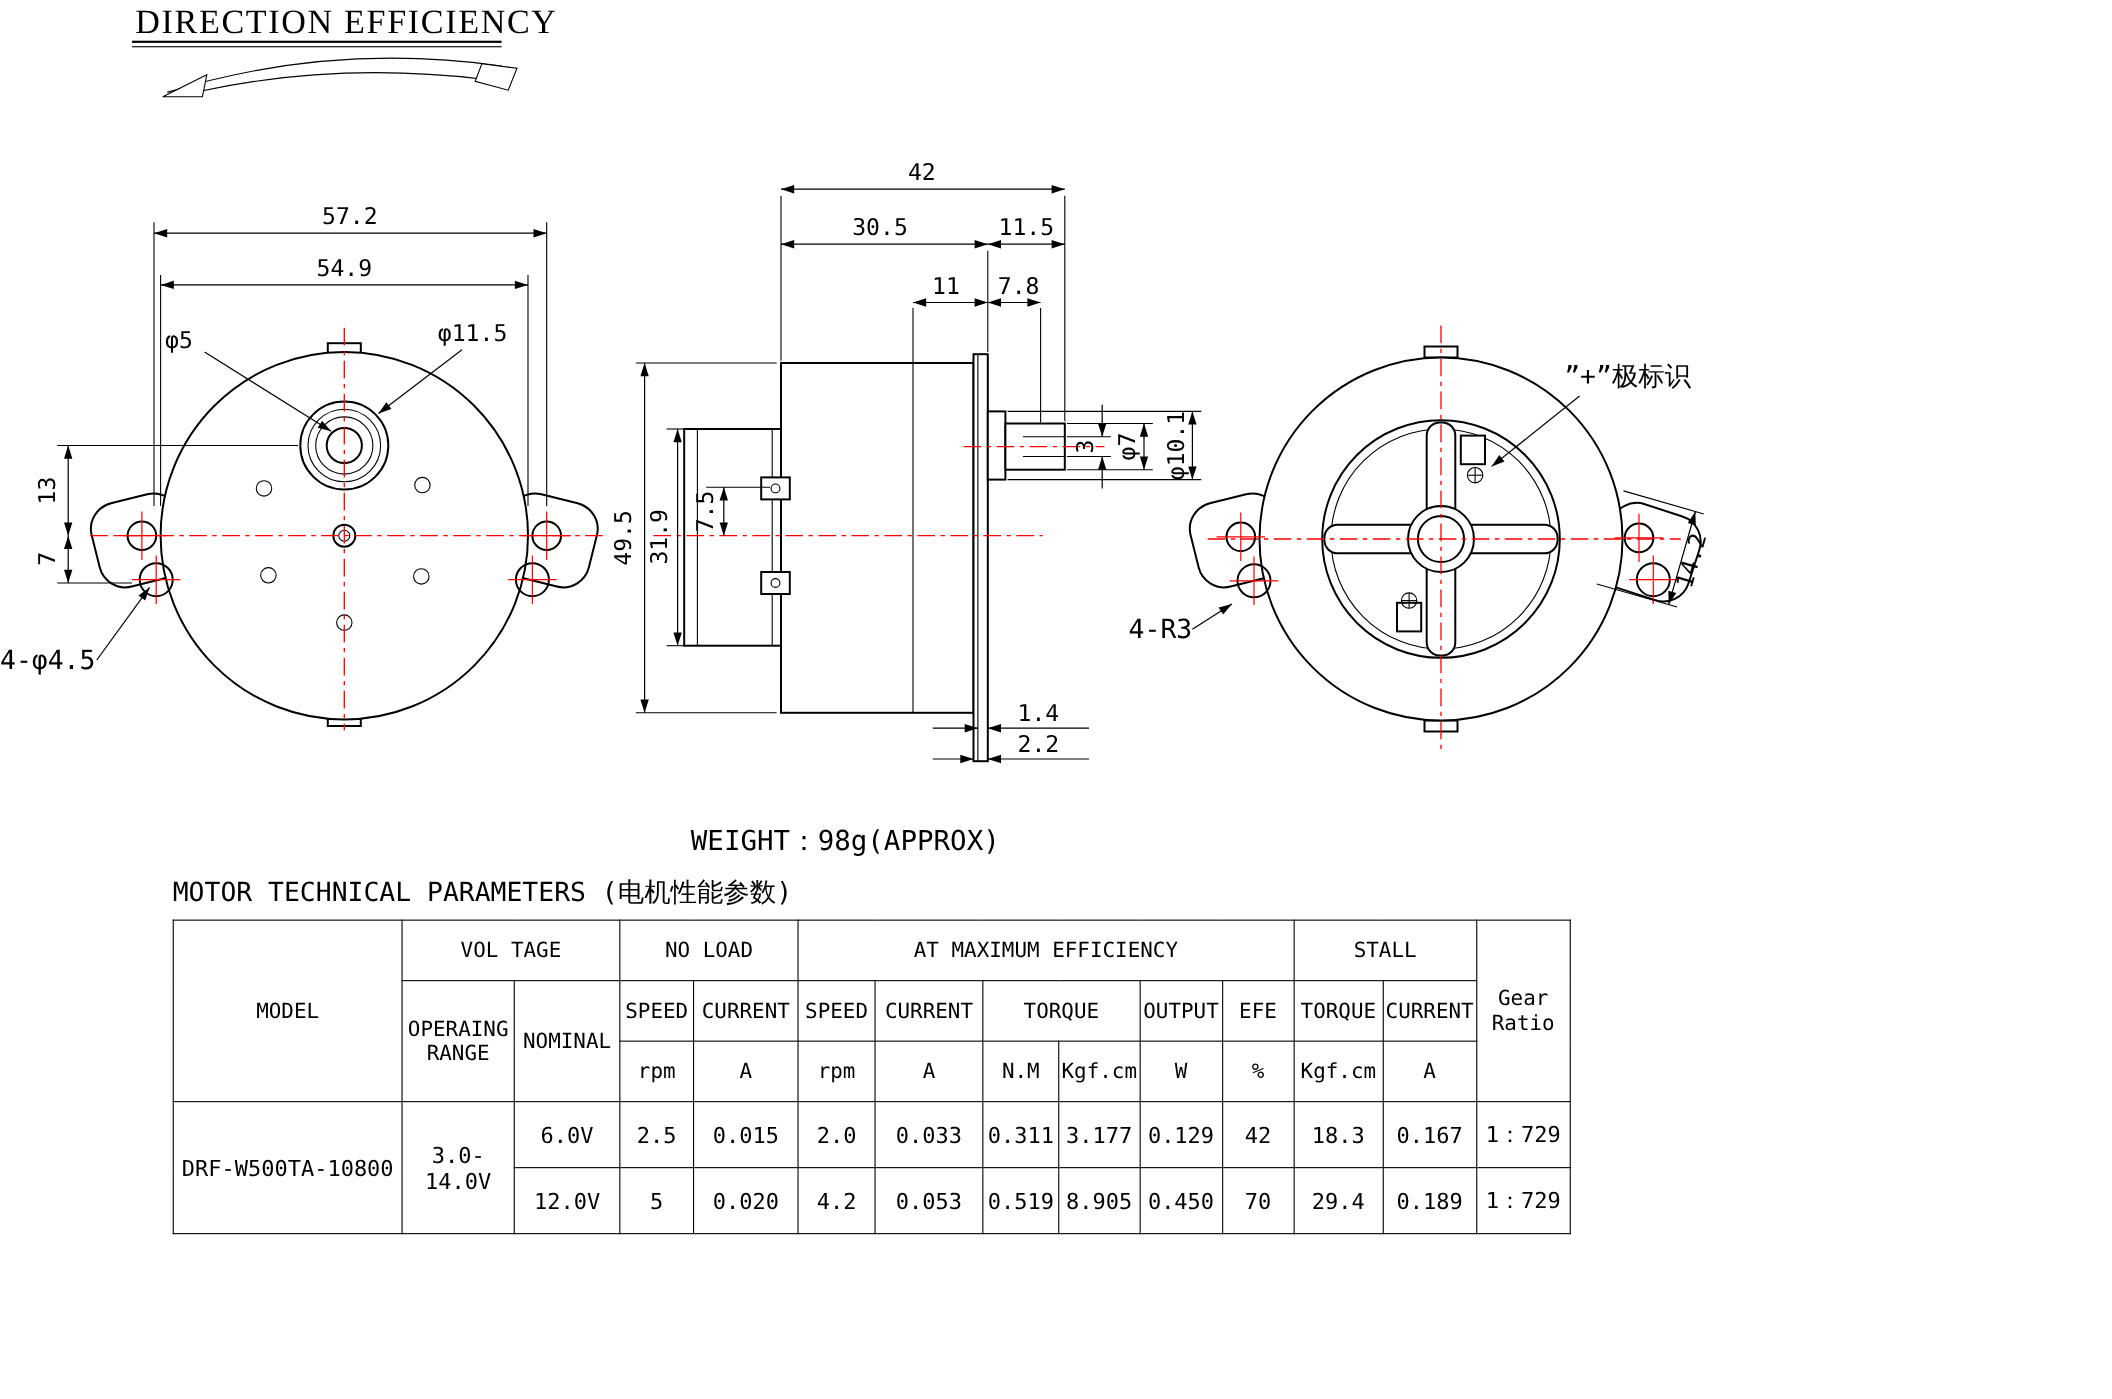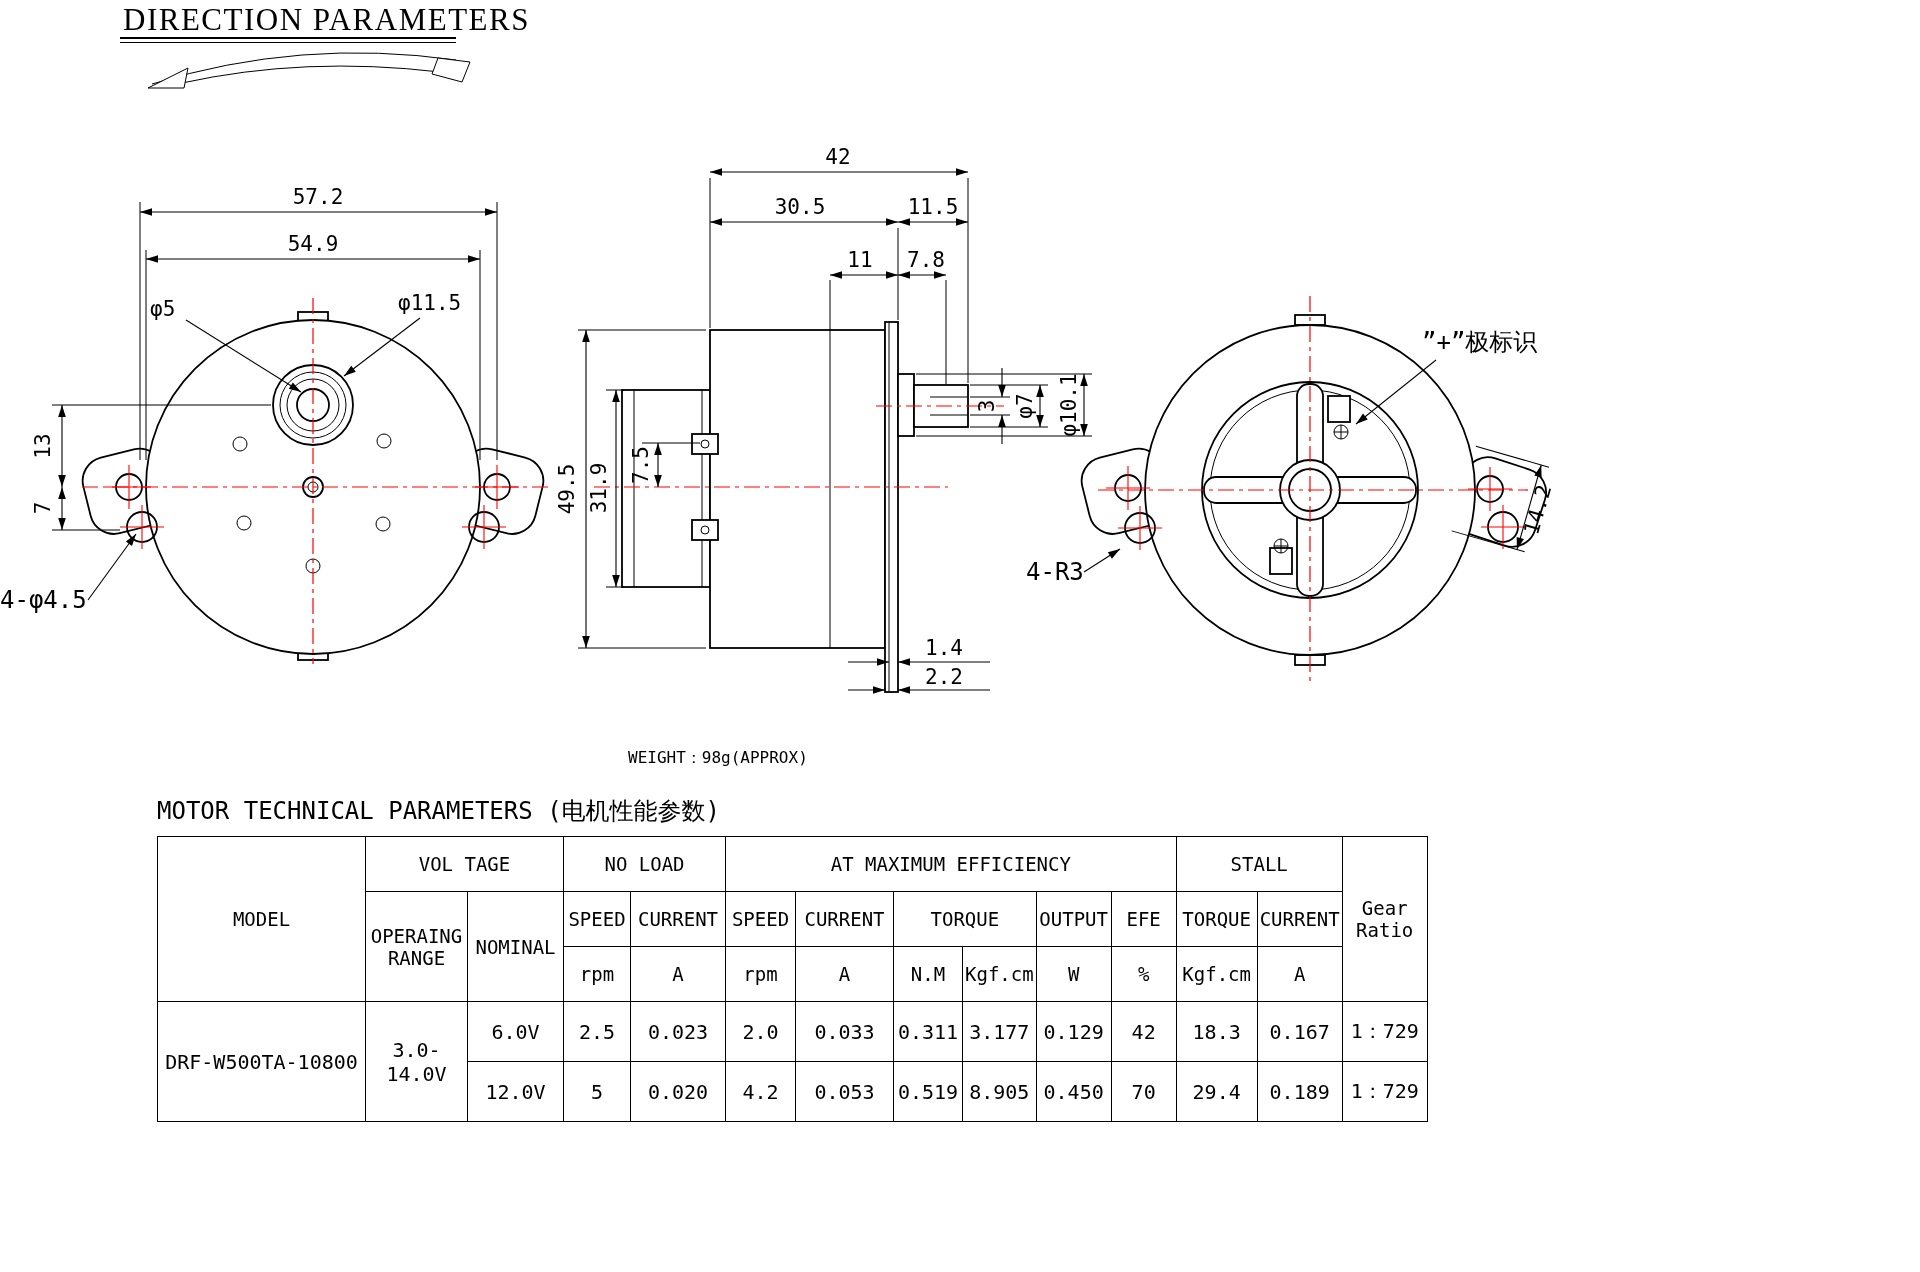--- a/index.html
+++ b/index.html
@@ -14,37 +14,37 @@
   .crx { stroke:#ff0000; stroke-width:1.1; fill:none; }
   .d2  { marker-start:url(#as); marker-end:url(#ae); }
   .de  { marker-end:url(#ae); }
   .ds  { marker-start:url(#as); }
   text.dt { font-family:"DejaVu Sans Mono", monospace; font-size:21px; fill:#000; }
   text.dt2{ font-family:"DejaVu Sans Mono", monospace; font-size:24px; fill:#000; }
   .htxt { position:absolute; white-space:nowrap; }
   .title { left:123px; top:2px; font-family:"Liberation Serif", serif; font-size:31px; letter-spacing:1.5px; }
   .rule1 { position:absolute; left:120px; top:37px; width:336px; height:2px; background:#000; }
   .rule2 { position:absolute; left:120px; top:42px; width:336px; height:1px; background:#000; }
-  .weight { left:628px; top:748px; font-size:16px;text-align:right; }
+  .weight { left:628px; top:748px; font-size:25px;text-align:right; }
   .tbltitle { left:157px; top:795px; font-size:24px; }
   .note { left:157px; top:1018px; font-size:24px; font-weight:bold; }
   table.params { position:absolute; left:157px; top:836px; border-collapse:collapse; table-layout:fixed;
                  font-family:"DejaVu Sans Mono", monospace; }
   table.params th, table.params td {
       border:1.6px solid #000; text-align:center; vertical-align:middle;
       font-weight:normal; padding:16px 2px; font-size:19px; white-space:pre-line; overflow:hidden; }
   table.params td { font-size:20px; }
   td.al, th.al { text-align:left; padding-left:5px; }
 </style>
 </head>
 <body>
 
 <div id="page">
 
-  <div class="htxt title">DIRECTION PARAMETERS</div>
+  <div class="htxt title">DIRECTION EFFICIENCY</div>
   <div class="rule1"></div>
   <div class="rule2"></div>
 
   <svg width="1920" height="745" viewBox="0 0 1920 745">
     <defs>
       <marker id="ae" markerWidth="14" markerHeight="10" refX="13" refY="5" orient="auto" markerUnits="userSpaceOnUse">
         <path d="M13,5 L1,1.2 L1,8.8 Z" fill="#000"></path>
       </marker>
       <marker id="as" markerWidth="14" markerHeight="10" refX="1" refY="5" orient="auto" markerUnits="userSpaceOnUse">
         <path d="M1,5 L13,1.2 L13,8.8 Z" fill="#000"></path>
@@ -304,21 +304,21 @@
       <th>W</th>
       <th>%</th>
       <th>Kgf.cm</th>
       <th>A</th>
     </tr>
     <tr style="height:32px">
       <td rowspan="2" class="al">DRF-W500TA-10800</td>
       <td rowspan="2" class="al">3.0-14.0V</td>
       <td>6.0V</td>
       <td>2.5</td>
-      <td>0.023</td>
+      <td>0.015</td>
       <td>2.0</td>
       <td>0.033</td>
       <td>0.311</td>
       <td>3.177</td>
       <td>0.129</td>
       <td>42</td>
       <td>18.3</td>
       <td>0.167</td>
       <td>1：729</td>
     </tr>

